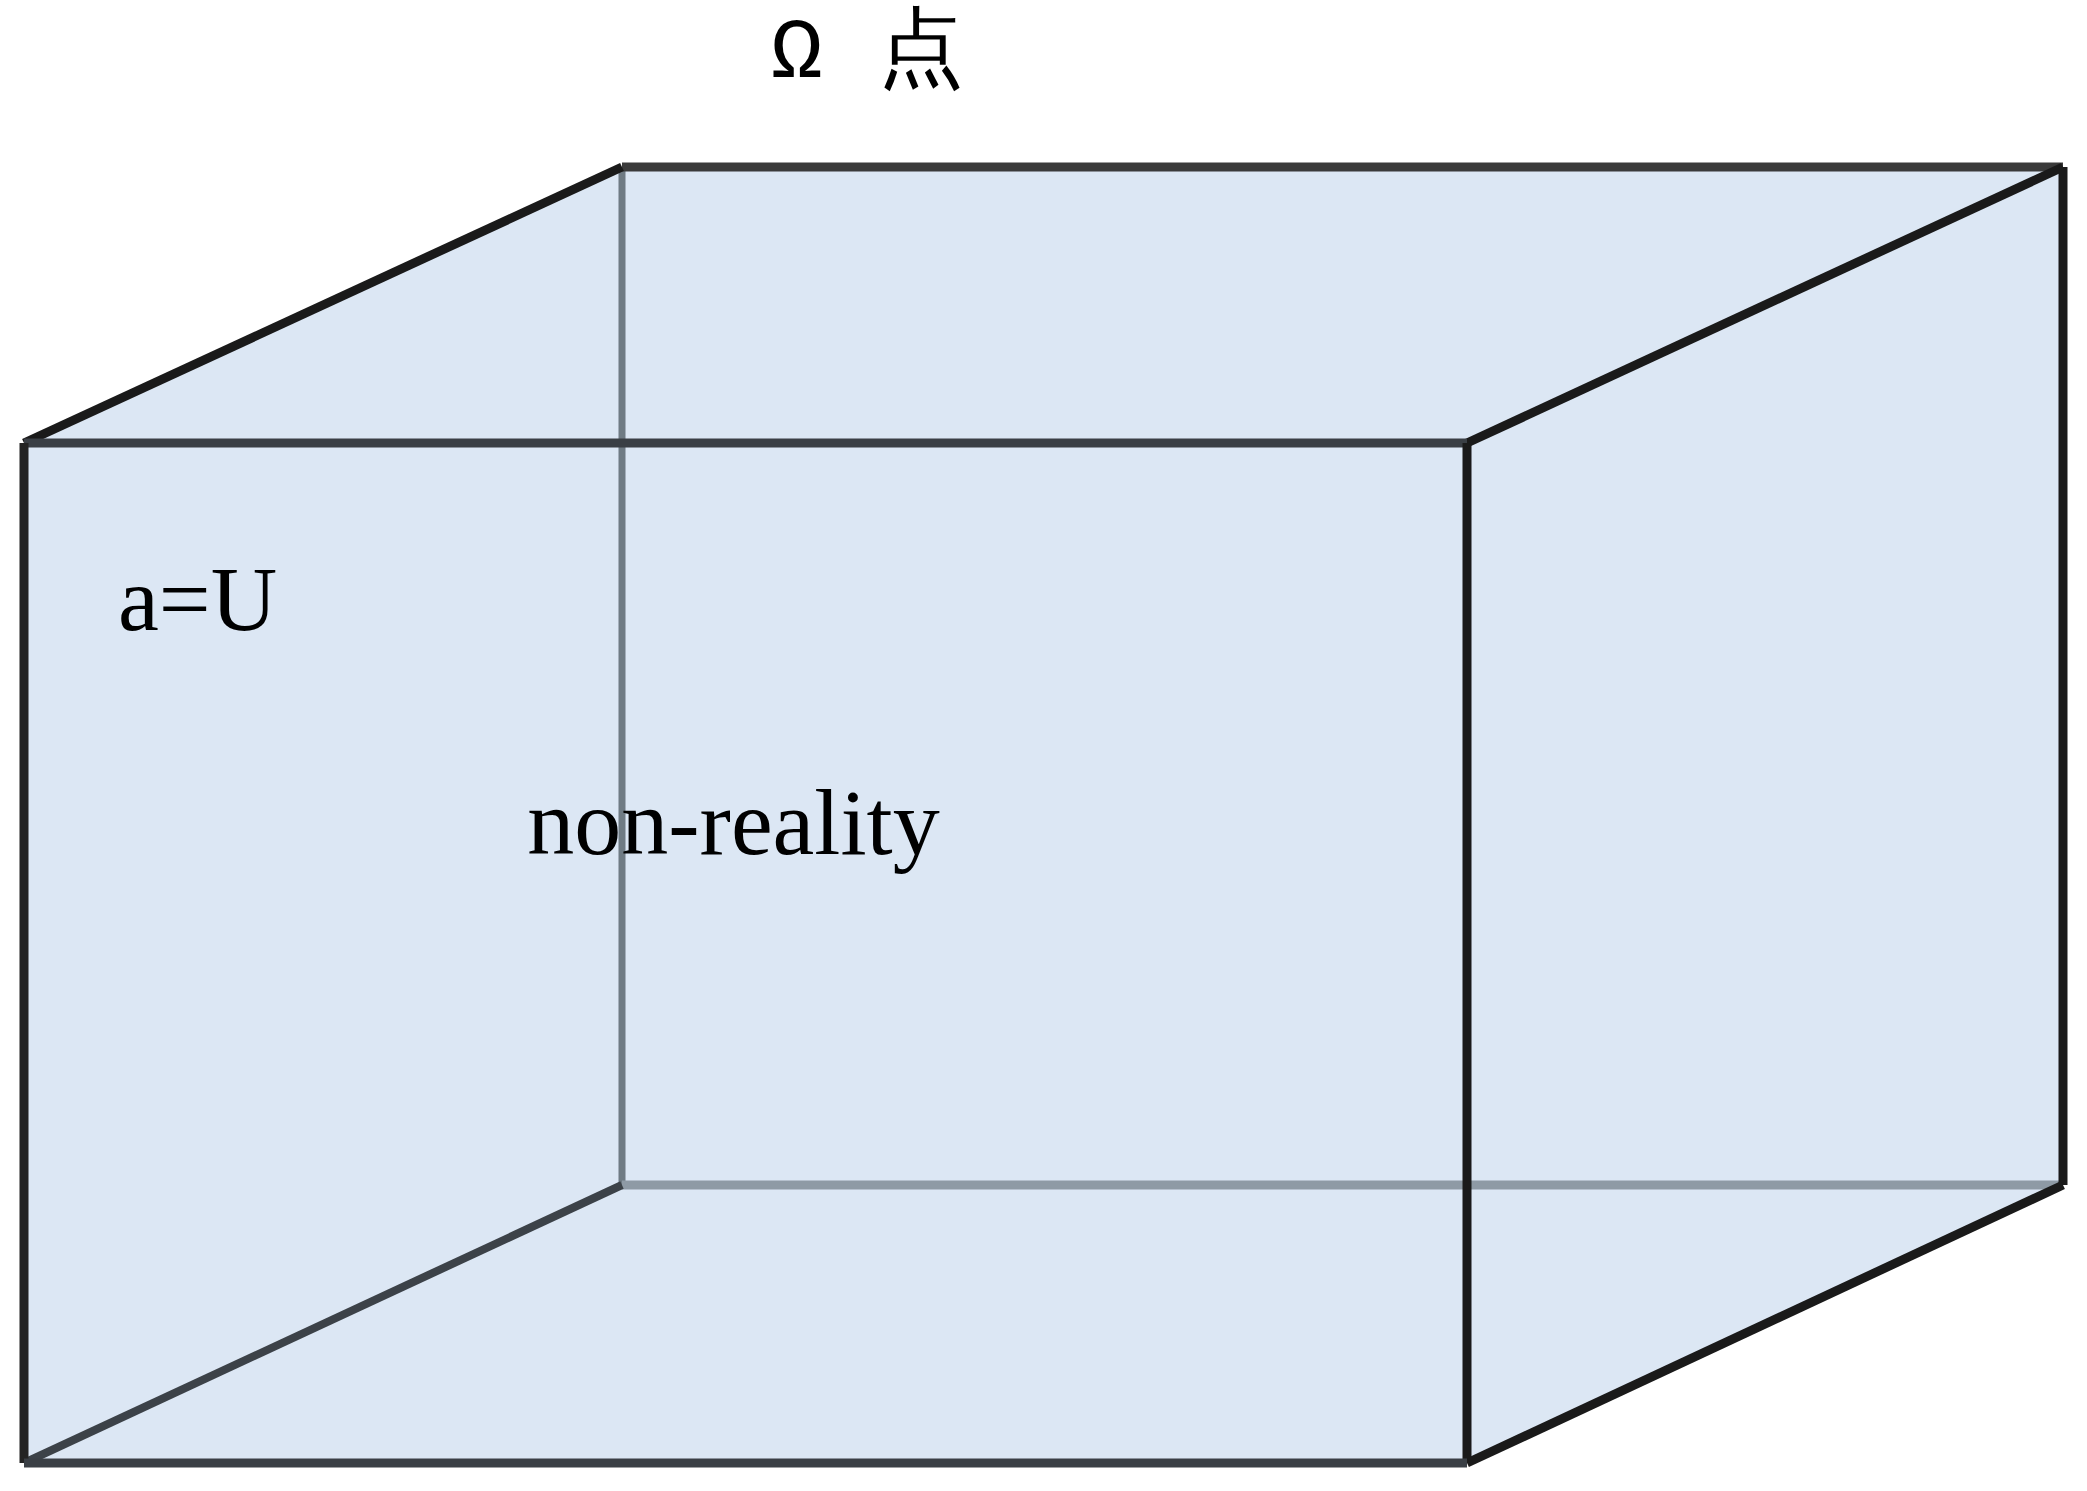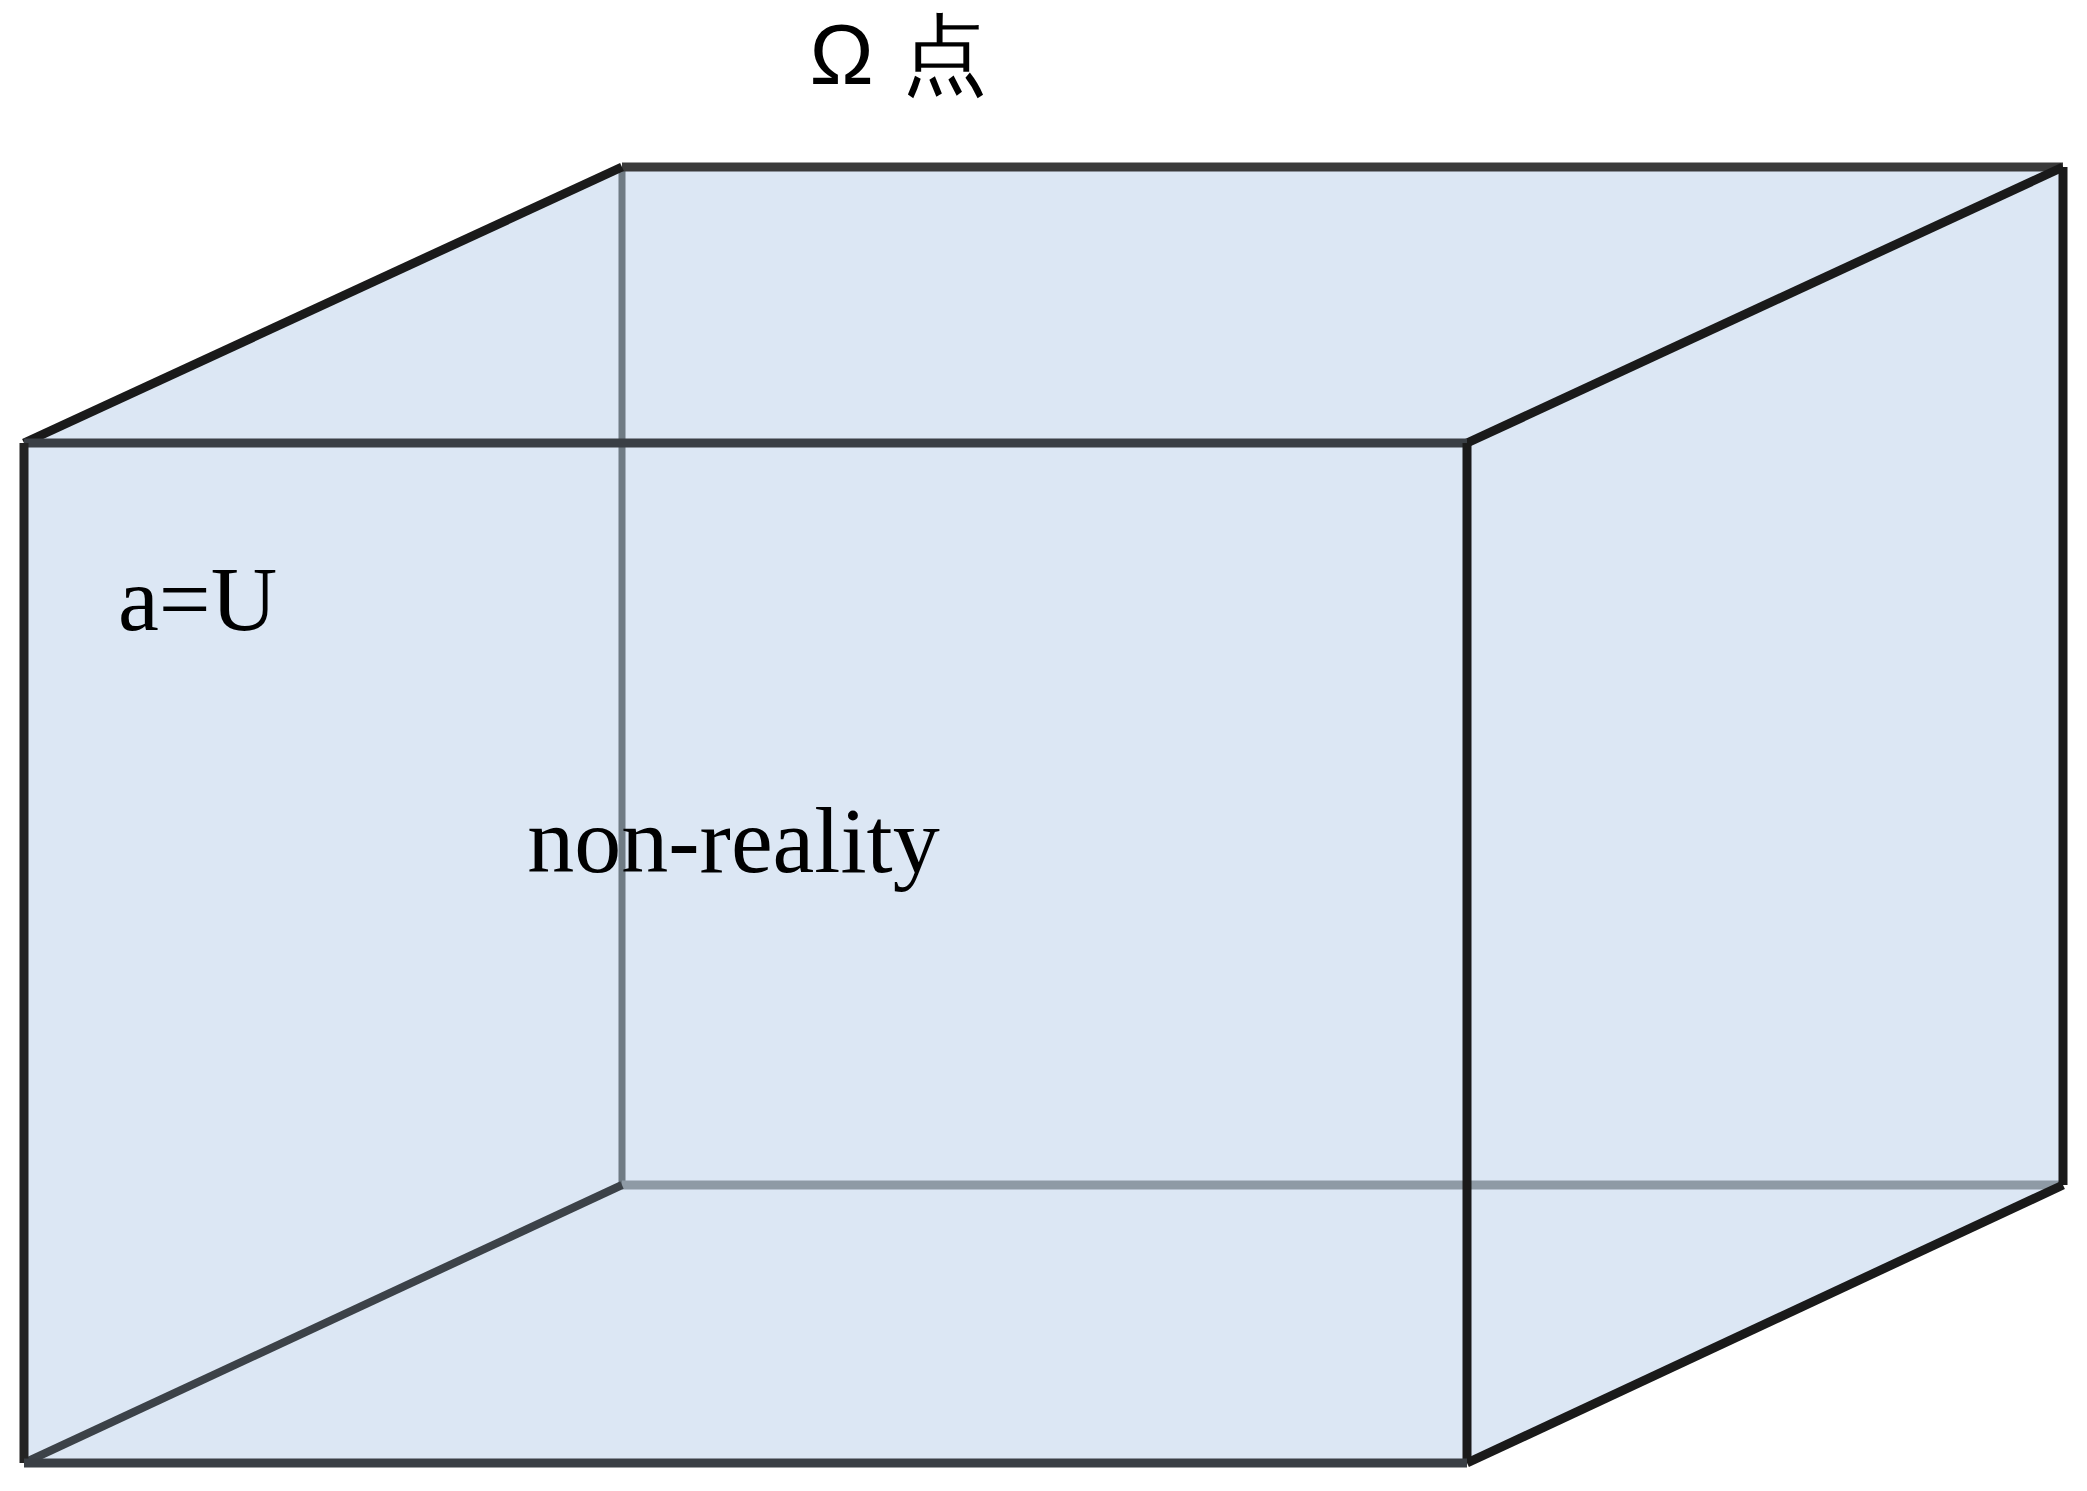--- a/index.html
+++ b/index.html
@@ -34,40 +34,38 @@
     line-height: 1.12;
     user-select: none;
   }
   #title-label {
     left: 0;
     top: 6px;
     width: 1737px;
     text-align: center;
     font-size: 86px;
     letter-spacing: 2px;
-    font-family: Liberation Sans, sans-serif;
+    font-family: Liberation Mono, monospace;
     font-weight: 400;
-    padding-left: 31px;
   }
   #aeqU-label {
     left: 118px;
     top: 548px;
     font-size: 92px;
     letter-spacing: 0px;
   }
   #subjective-label {
     left: 0px;
     top: 770px;
     width: 1467px;
     text-align: center;
     font-size: 88px;
   }
   #subjective-label .line2 {
     display: block;
-    margin-top: 18px;
     font-size: 94px;
   }
 </style>
 </head>
 <body>
 
 <div id="stage">
 
   <svg id="cube-svg" viewBox="0 0 2087 1491" xmlns="http://www.w3.org/2000/svg">
 

